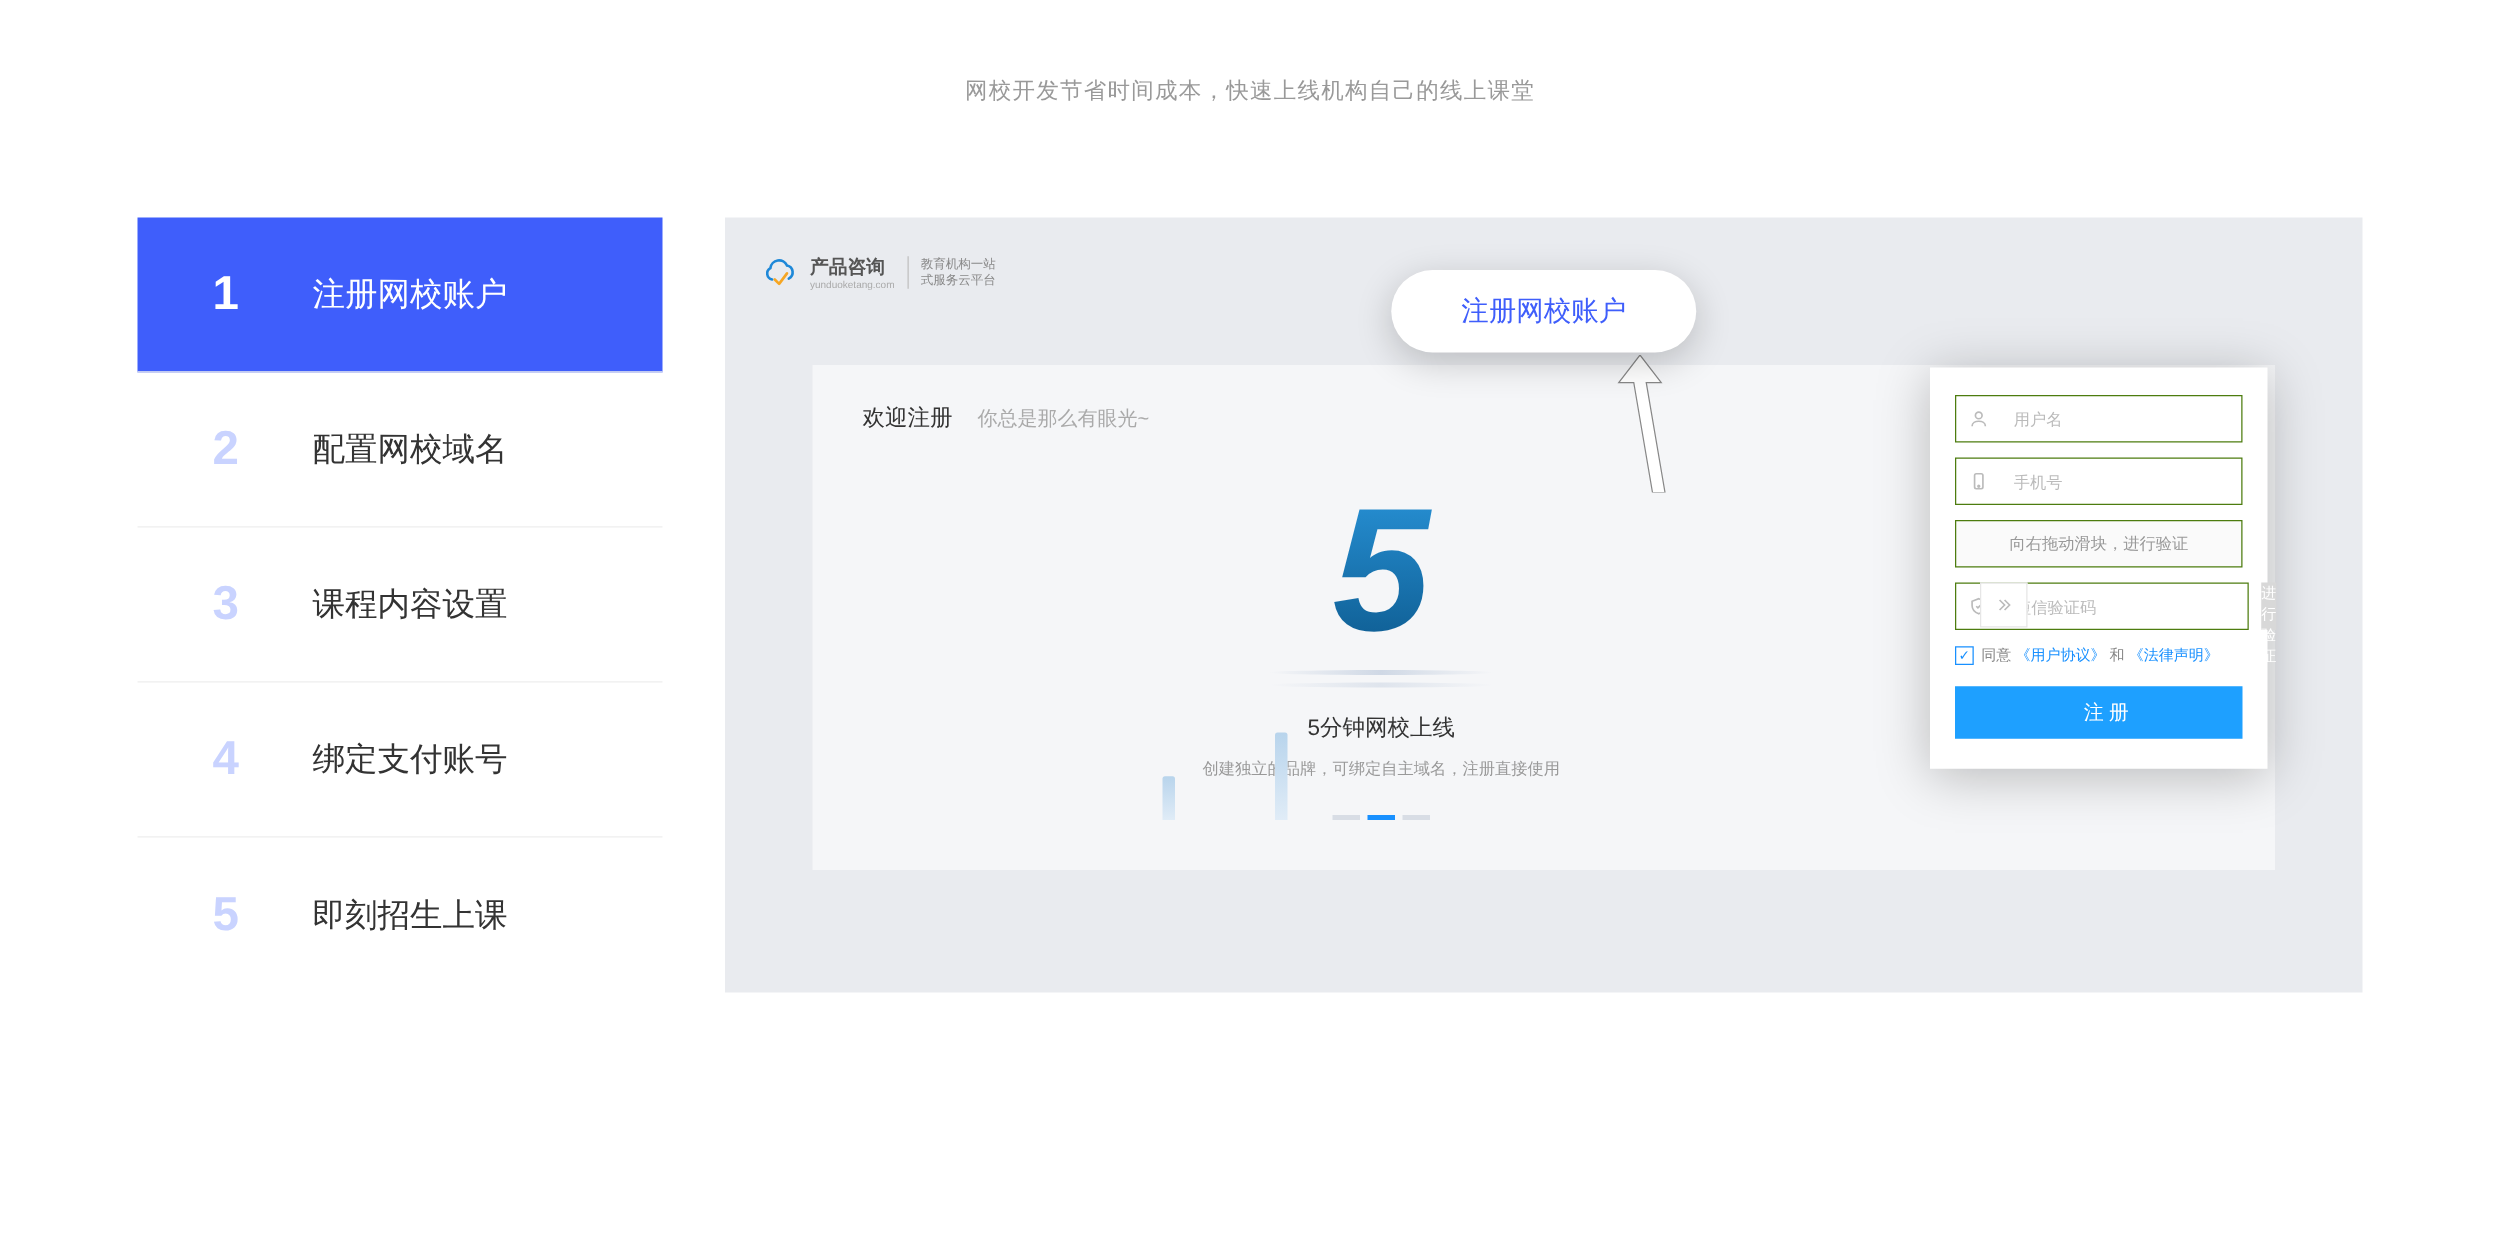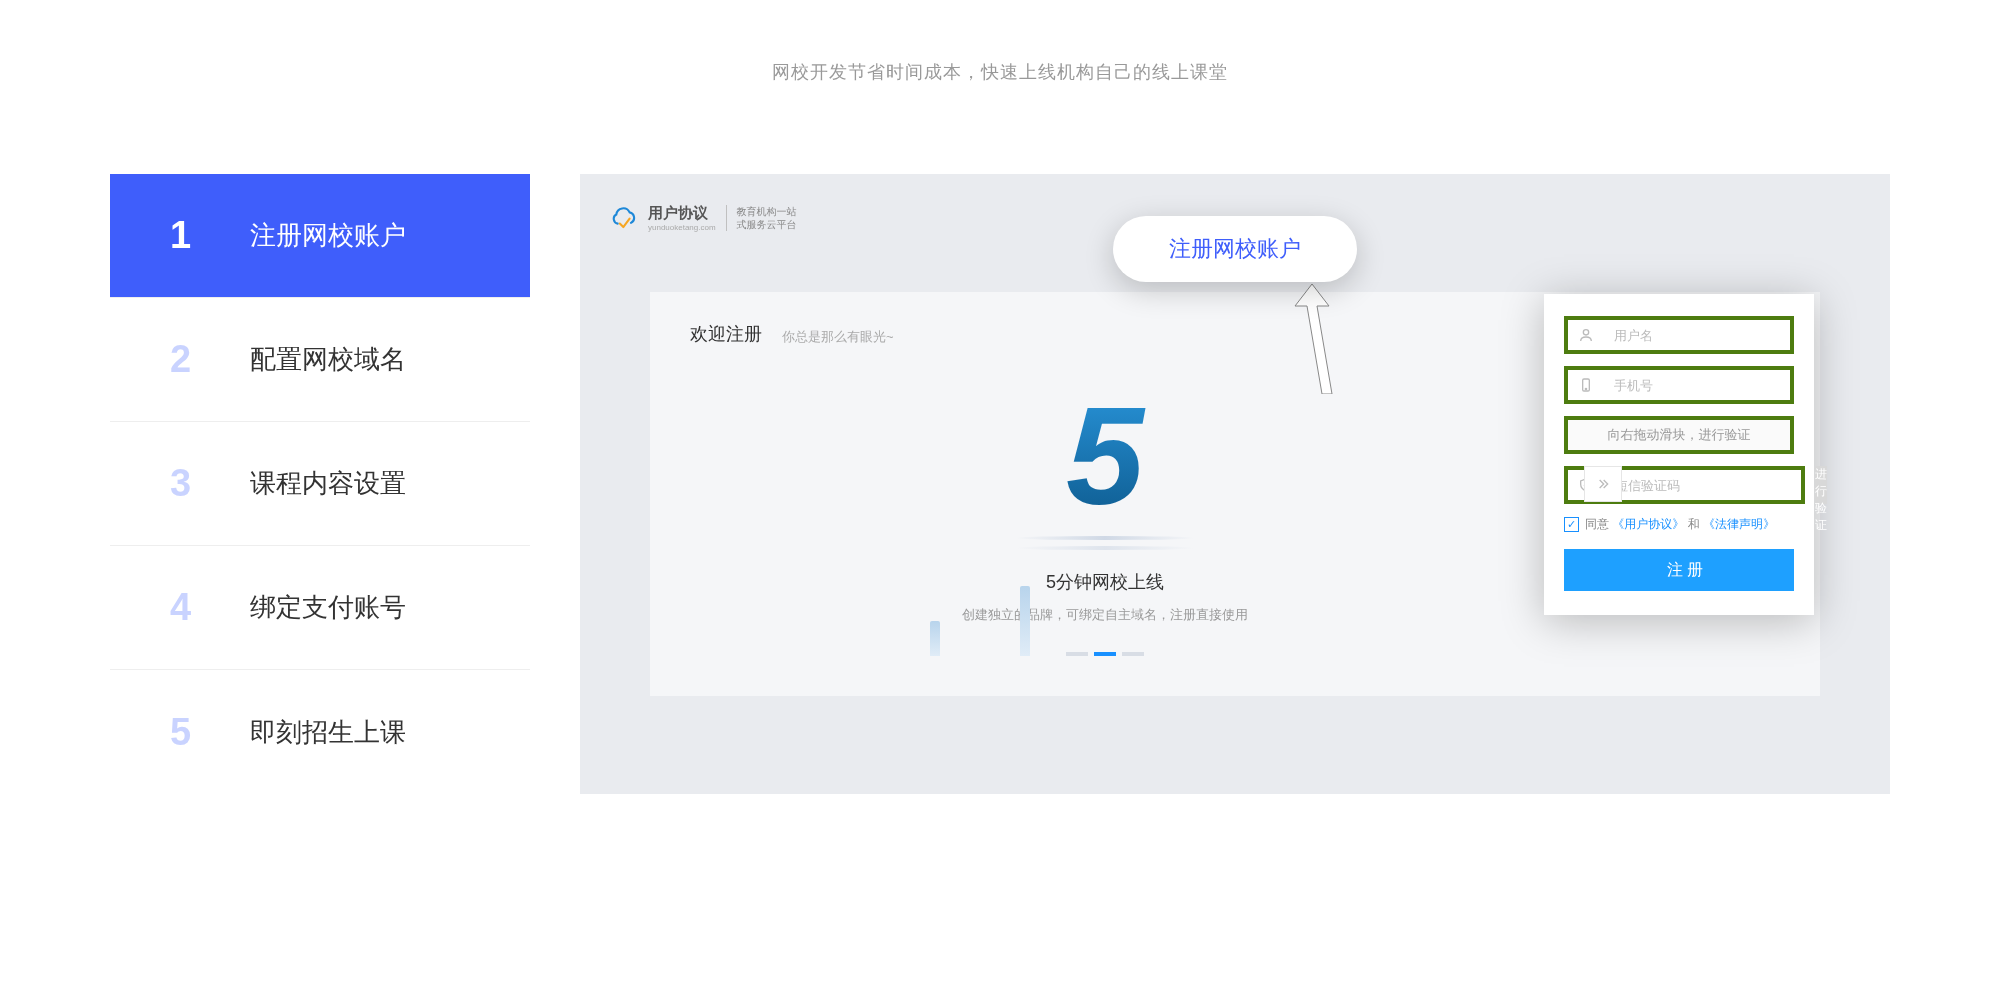--- a/index.html
+++ b/index.html
@@ -27,21 +27,21 @@
 .preview-header { display: flex; align-items: center; gap: 10px; }
 .logo-cloud { width: 28px; height: 22px; position: relative; }
 .logo-cloud svg { width: 100%; height: 100%; }
 .logo-text { font-size: 15px; color: #555; font-weight: 600; }
 .logo-div { width: 1px; height: 26px; background: #c0c0c0; }
 .logo-tag { font-size: 10px; color: #888; line-height: 1.3; }
 
 .preview-body { background: #f5f6f8; margin: 60px 40px 20px 40px; padding: 30px 40px 40px 40px; position: relative; min-height: 400px; }
 .welcome-row { display: flex; align-items: flex-end; gap: 20px; }
 .welcome { font-size: 18px; color: #333; font-weight: 500; }
-.welcome-sub { font-size: 13px; color: #aaa; }
+.welcome-sub { font-size: 16px; color: #aaa; }
 .login-hint { position: absolute; right: 40px; top: 30px; font-size: 13px; color: #888; }
 .login-hint a { color: #1890ff; text-decoration: none; }
 
 .center-graphic { text-align: center; margin-top: 40px; margin-right: 260px; }
 .big5-wrap { display: inline-block; position: relative; }
 .big5 { font-size: 140px; font-weight: 800; color: #1e6fa8; font-style: italic; line-height: 1; background: linear-gradient(180deg,#2893d8,#0d5a8e); -webkit-background-clip: text; background-clip: text; -webkit-text-fill-color: transparent; }
 .platform { width: 180px; height: 8px; margin: 10px auto 0 auto; position: relative; }
 .platform::before, .platform::after { content: ""; position: absolute; left: 0; right: 0; height: 4px; background: linear-gradient(90deg, transparent, #cfd8e5, transparent); border-radius: 50%; }
 .platform::after { top: 10px; opacity: .6; }
 .center-title { font-size: 18px; color: #333; margin-top: 26px; font-weight: 500; }
@@ -54,21 +54,21 @@
 .side-bar.left { left: 240px; height: 35px; }
 .side-bar.right { right: 490px; height: 70px; }
 
 
 .tooltip { position: absolute; left: 50%; transform: translateX(-50%); top: 42px; background: #fff; border-radius: 999px; padding: 18px 56px; font-size: 22px; color: #3f5efb; box-shadow: 0 8px 30px rgba(0,0,0,.2); z-index: 30; }
 .arrow { position: absolute; left: 54%; top: 110px; z-index: 29; }
 .arrow svg { width: 50px; height: 110px; }
 
 
 .form-card { position: absolute; right: 76px; top: 120px; width: 270px; background: #fff; box-shadow: 0 6px 40px rgba(0,0,0,.25); padding: 22px 20px 24px 20px; z-index: 25; }
-.field { border: 4px solid #4d7c0f; height: 38px; display: flex; align-items: center; padding: 0 10px; margin-bottom: 12px; gap: 10px; font-size: 13px; background: #fff; }
+.field { border: 1px solid #4d7c0f; height: 38px; display: flex; align-items: center; padding: 0 10px; margin-bottom: 12px; gap: 10px; font-size: 13px; background: #fff; }
 .field .sep { width: 1px; height: 16px; background: #e0e0e0; }
 .field input { border: none; outline: none; flex: 1; font-size: 13px; color: #333; background: transparent; }
 .field input::placeholder { color: #bbb; }
 .field.slider { justify-content: center; color: #999; background: #fafafa; }
 .slider-handle { position: absolute; left: 20px; width: 38px; height: 36px; background: #fff; border: 1px solid #e6e6e6; display: flex; align-items: center; justify-content: center; }
 .slider-wrap { position: relative; margin-bottom: 12px; }
 .code-row { display: flex; gap: 10px; margin-bottom: 12px; }
 .code-row .field { flex: 1; margin-bottom: 0; }
 .code-btn { width: 92px; height: 38px; background: #d8d8d8; color: #fff; border: none; font-size: 12px; }
 .agree { font-size: 12px; color: #888; display: flex; align-items: center; gap: 6px; margin-bottom: 16px; }
@@ -116,21 +116,21 @@
   <div class="preview">
 
     <div class="preview-header">
       <span class="logo-cloud">
         <svg viewBox="0 0 40 30">
             <path d="M30 22a8 8 0 0 0-2-15 10 10 0 0 0-19 3 7 7 0 0 0 2 13" fill="none" stroke="#1e88d8" stroke-width="3" stroke-linecap="round"></path>
             <path d="M14 23l5 5 9-12" fill="none" stroke="#f6a623" stroke-width="3" stroke-linecap="round" stroke-linejoin="round"></path>
           </svg>
       </span>
       <div>
-        <div class="logo-text">用户协议</div>
+        <div class="logo-text">产品咨询</div>
         <div style="font-size:8px;color:#aaa">yunduoketang.com</div>
       </div>
       <div class="logo-div"></div>
       <div class="logo-tag">
         <div>教育机构一站</div>
         <div>式服务云平台</div>
       </div>
     </div>
 
     <div class="tooltip">注册网校账户</div>

